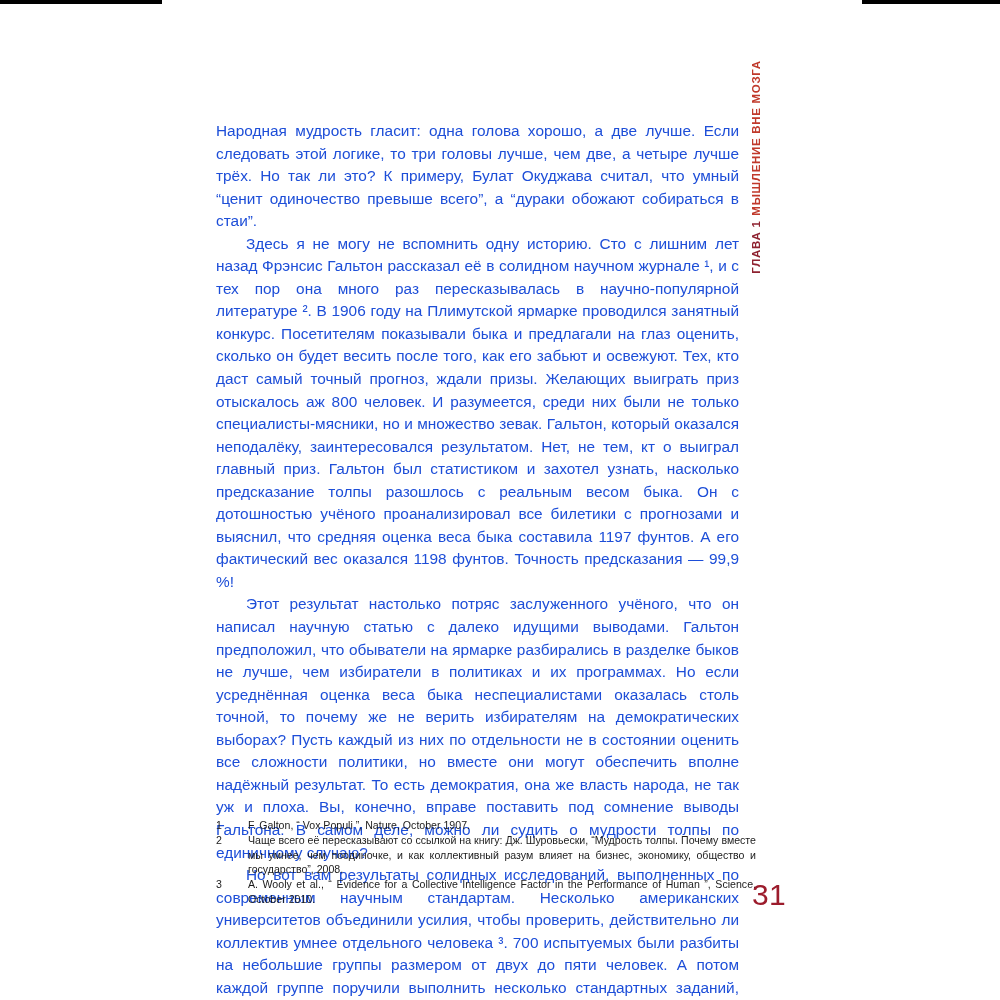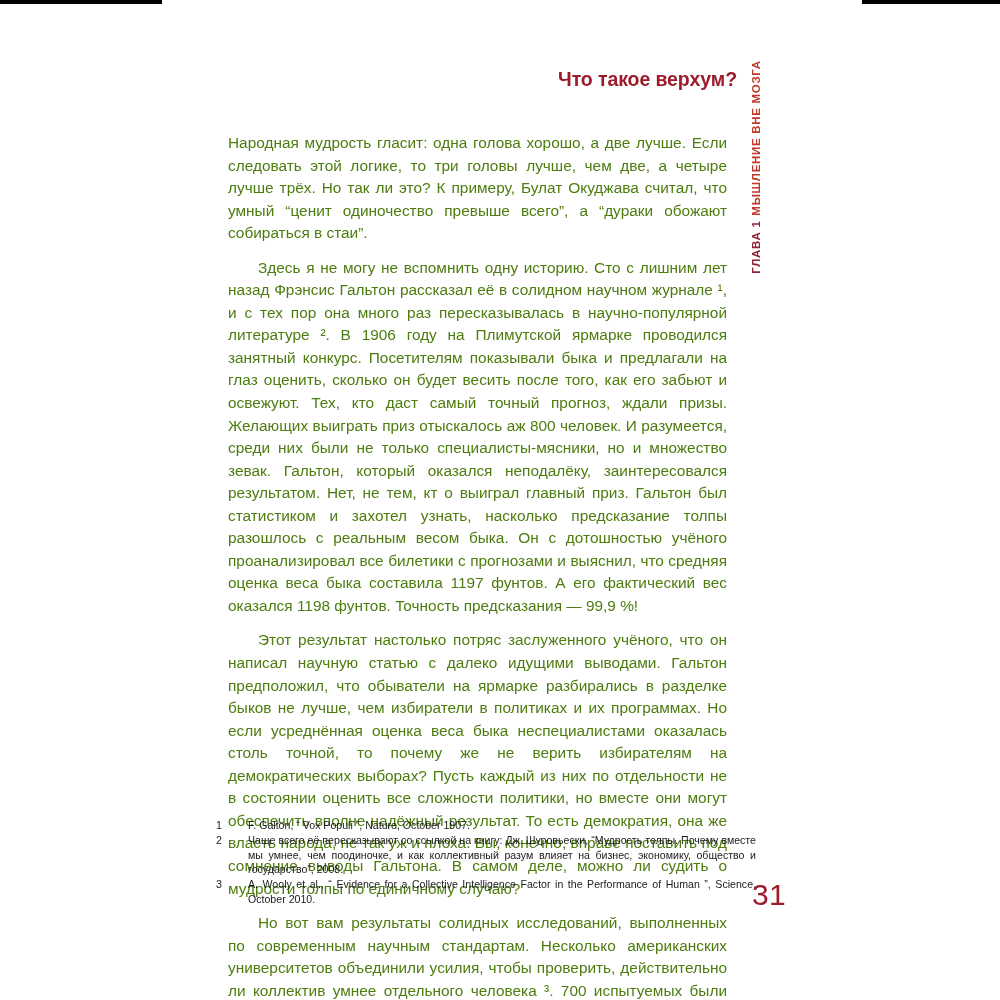--- a/index.html
+++ b/index.html
@@ -83,26 +83,26 @@
   }
 
   
   .body-column {
     position: absolute;
     left: 216px;
     top: 120px;
     width: 523px;
   }
   .para {
-    margin: 12px;
+    margin: 0;
     font-size: 15.4px;
     line-height: 22.55px;
     text-align: justify;
     text-justify: inter-word;
-    color: #4d7c0f;
+    color: #1d4ed8;
     hyphens: none;
   }
   .para .indent-lead {
     display: inline-block;
     width: 30px;
   }
 
   
   .footnotes {
     position: absolute;
@@ -148,21 +148,20 @@
   <div class="scan-bar left"></div>
   <div class="scan-bar right"></div>
 
   <div class="chapter-tab">
     <div class="chapter-tab-inner">
       <span class="chapter-tab-num">ГЛАВА 1</span>
       <span class="chapter-tab-title">МЫШЛЕНИЕ ВНЕ МОЗГА</span>
     </div>
   </div>
 
-  <div class="section-heading">Что такое верхум?</div>
 
   <div class="body-column">
     <p class="para">
       <span>Народная мудрость гласит: одна голова хорошо, а  две лучше. Если сле­довать этой логике, то  три головы лучше, чем две, а  четыре лучше трёх. Но так ли это? К  примеру,  Булат Окуджава  считал, что умный “ценит оди­ночество превыше всего”, а  “дураки обожают собираться в  стаи”.</span>
     </p>
     <p class="para">
       <span class="indent-lead"></span><span>Здесь я  не могу не  вспомнить одну историю. Сто с  лишним лет на­зад Фрэнсис Гальтон  рассказал её в  солидном научном журнале ¹, и  с тех пор она много раз пересказывалась в  научно-популярной литературе ². В 1906 году на  Плимутской ярмарке проводился занятный конкурс. По­сетителям показывали быка и  предлагали на  глаз оценить, сколько он бу­дет весить после того, как его забьют и  освежуют. Тех, кто даст самый точный прогноз, ждали призы. Желающих выиграть приз отыскалось аж 800  человек. И  разумеется, среди них были не  только специалисты-мяс­ники, но  и множество зевак. Гальтон, который оказался неподалёку, заин­тересовался результатом. Нет, не  тем, кт о выиграл главный приз. Гальтон был статистиком и  захотел узнать, насколько предсказание толпы разо­шлось с  реальным весом быка. Он с  дотошностью учёного проанализиро­вал все билетики с  прогнозами и  выяснил, что средняя оценка веса быка составила 1197 фунтов. А  его фактический вес оказался 1198  фунтов. Точ­ность предсказания  — 99,9 %!</span>
     </p>
     <p class="para">
       <span class="indent-lead"></span><span>Этот результат настолько потряс заслуженного учёного, что он напи­сал научную статью с  далеко идущими выводами. Гальтон предположил, что обыватели на  ярмарке разбирались в  разделке быков не  лучше, чем избиратели в  политиках и  их программах. Но  если усреднённая оценка веса быка неспециалистами оказалась столь точной, то  почему же не ве­рить избирателям на  демократических выборах? Пусть каждый из  них по отдельности не  в состоянии оценить все сложности политики, но  вме­сте они могут обеспечить вполне надёжный результат. То  есть демократия, она же власть народа, не  так уж  и плоха. Вы, конечно, вправе поставить под сомнение выводы Гальтона. В  самом деле, можно  ли судить о  мудро­сти толпы по  единичному случаю?</span>

